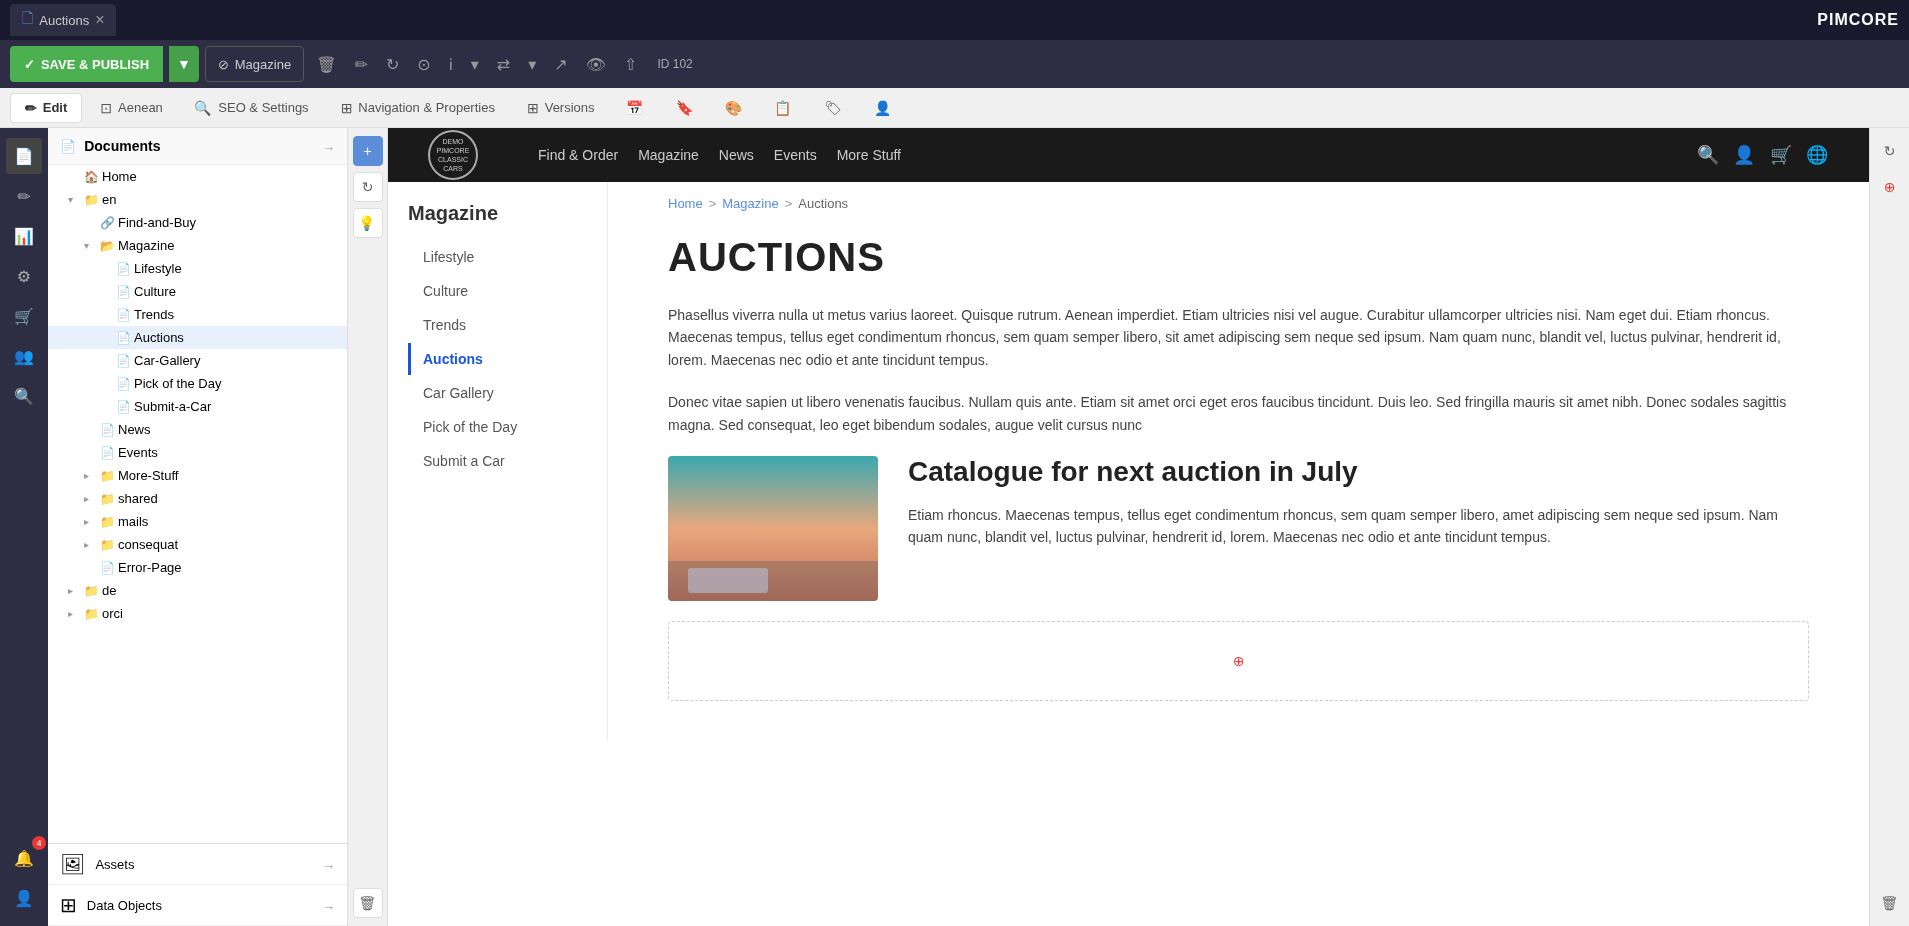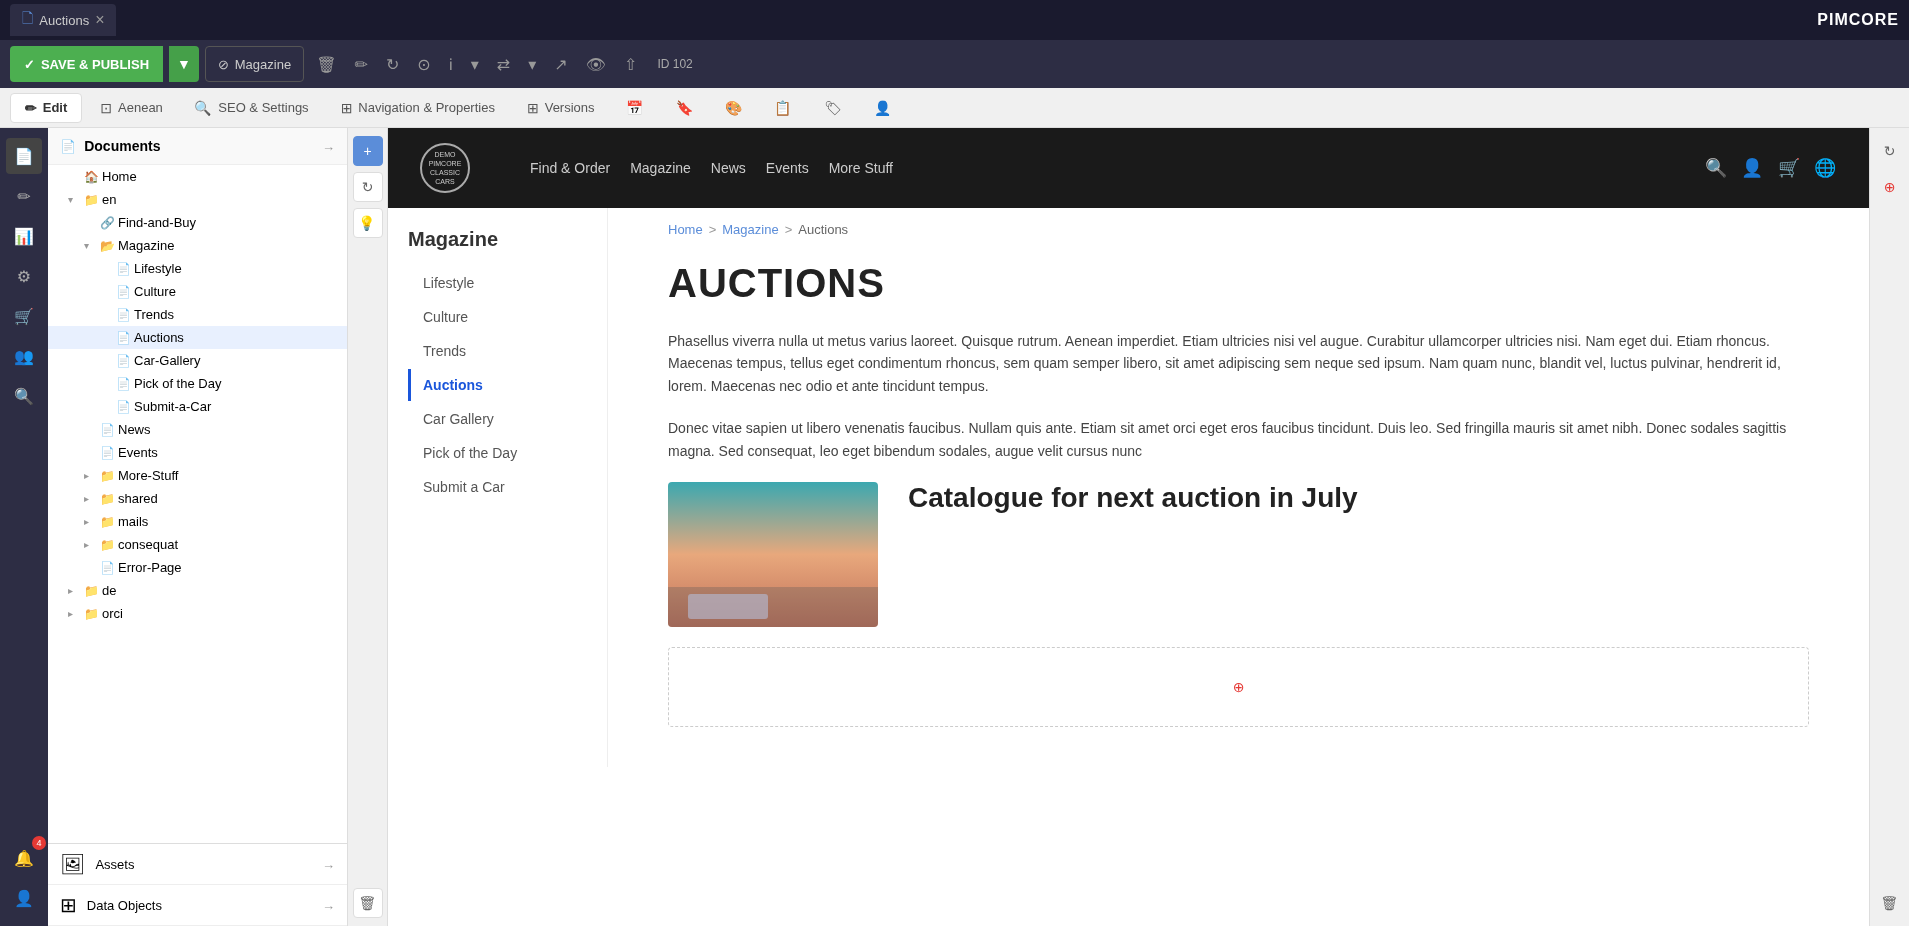--- a/index.html
+++ b/index.html
@@ -89,21 +89,21 @@
     }
     .editor-tool-btn.add { background: #5b8dd9; color: #fff; border-color: #5b8dd9; }
 
     
     .content-area {
       flex: 1; overflow-y: auto; background: #fff;
     }
 
     
     .site-nav {
-      background: #1a1a1a; color: #fff; display: flex; align-items: center; padding: 0 32px; height: 80px; gap: 30px;
+      background: #1a1a1a; color: #fff; display: flex; align-items: center; padding: 0 40px; height: 54px; gap: 30px;
     }
     .site-logo { display: flex; align-items: center; gap: 8px; }
     .logo-circle {
       width: 50px; height: 50px; border-radius: 50%; border: 2px solid #aaa; display: flex; align-items: center; justify-content: center; font-size: 9px; text-align: center; color: #ccc;
     }
     .nav-links { display: flex; gap: 20px; margin-left: 30px; }
     .nav-link { color: #ccc; font-size: 14px; cursor: pointer; }
     .nav-icons { margin-left: auto; display: flex; gap: 14px; }
     .nav-icon { color: #ccc; font-size: 18px; cursor: pointer; }
 
@@ -441,20 +441,21 @@
           <div style="display: flex; gap: 30px; margin-top: 20px;">
             <div style="width: 210px; flex-shrink: 0;">
               <div style="width: 210px; height: 145px; background: linear-gradient(180deg, #3ba8b0 0%, #e8a87c 50%, #c0705a 100%); border-radius: 4px; overflow: hidden; position: relative;">
 
                 <div style="position: absolute; bottom: 0; left: 0; right: 0; height: 40px; background: #555; opacity: 0.3;"></div>
                 <div style="position: absolute; bottom: 8px; left: 20px; width: 80px; height: 25px; background: rgba(180,180,200,0.7); border-radius: 3px;"></div>
               </div>
             </div>
             <div>
               <h2 class="section-title">Catalogue for next auction in July</h2>
+              <p class="page-text">Etiam rhoncus. Maecenas tempus, tellus eget condimentum rhoncus, sem quam semper libero, amet adipiscing sem neque sed ipsum. Nam quam nunc, blandit vel, luctus pulvinar, hendrerit id, lorem. Maecenas nec odio et ante tincidunt tempus.</p>
             </div>
           </div>
 
           <div class="sidebar-bottom">
             <span class="edit-indicator">⊕</span>
           </div>
         </div>
       </div>
     </div>
   </div>

